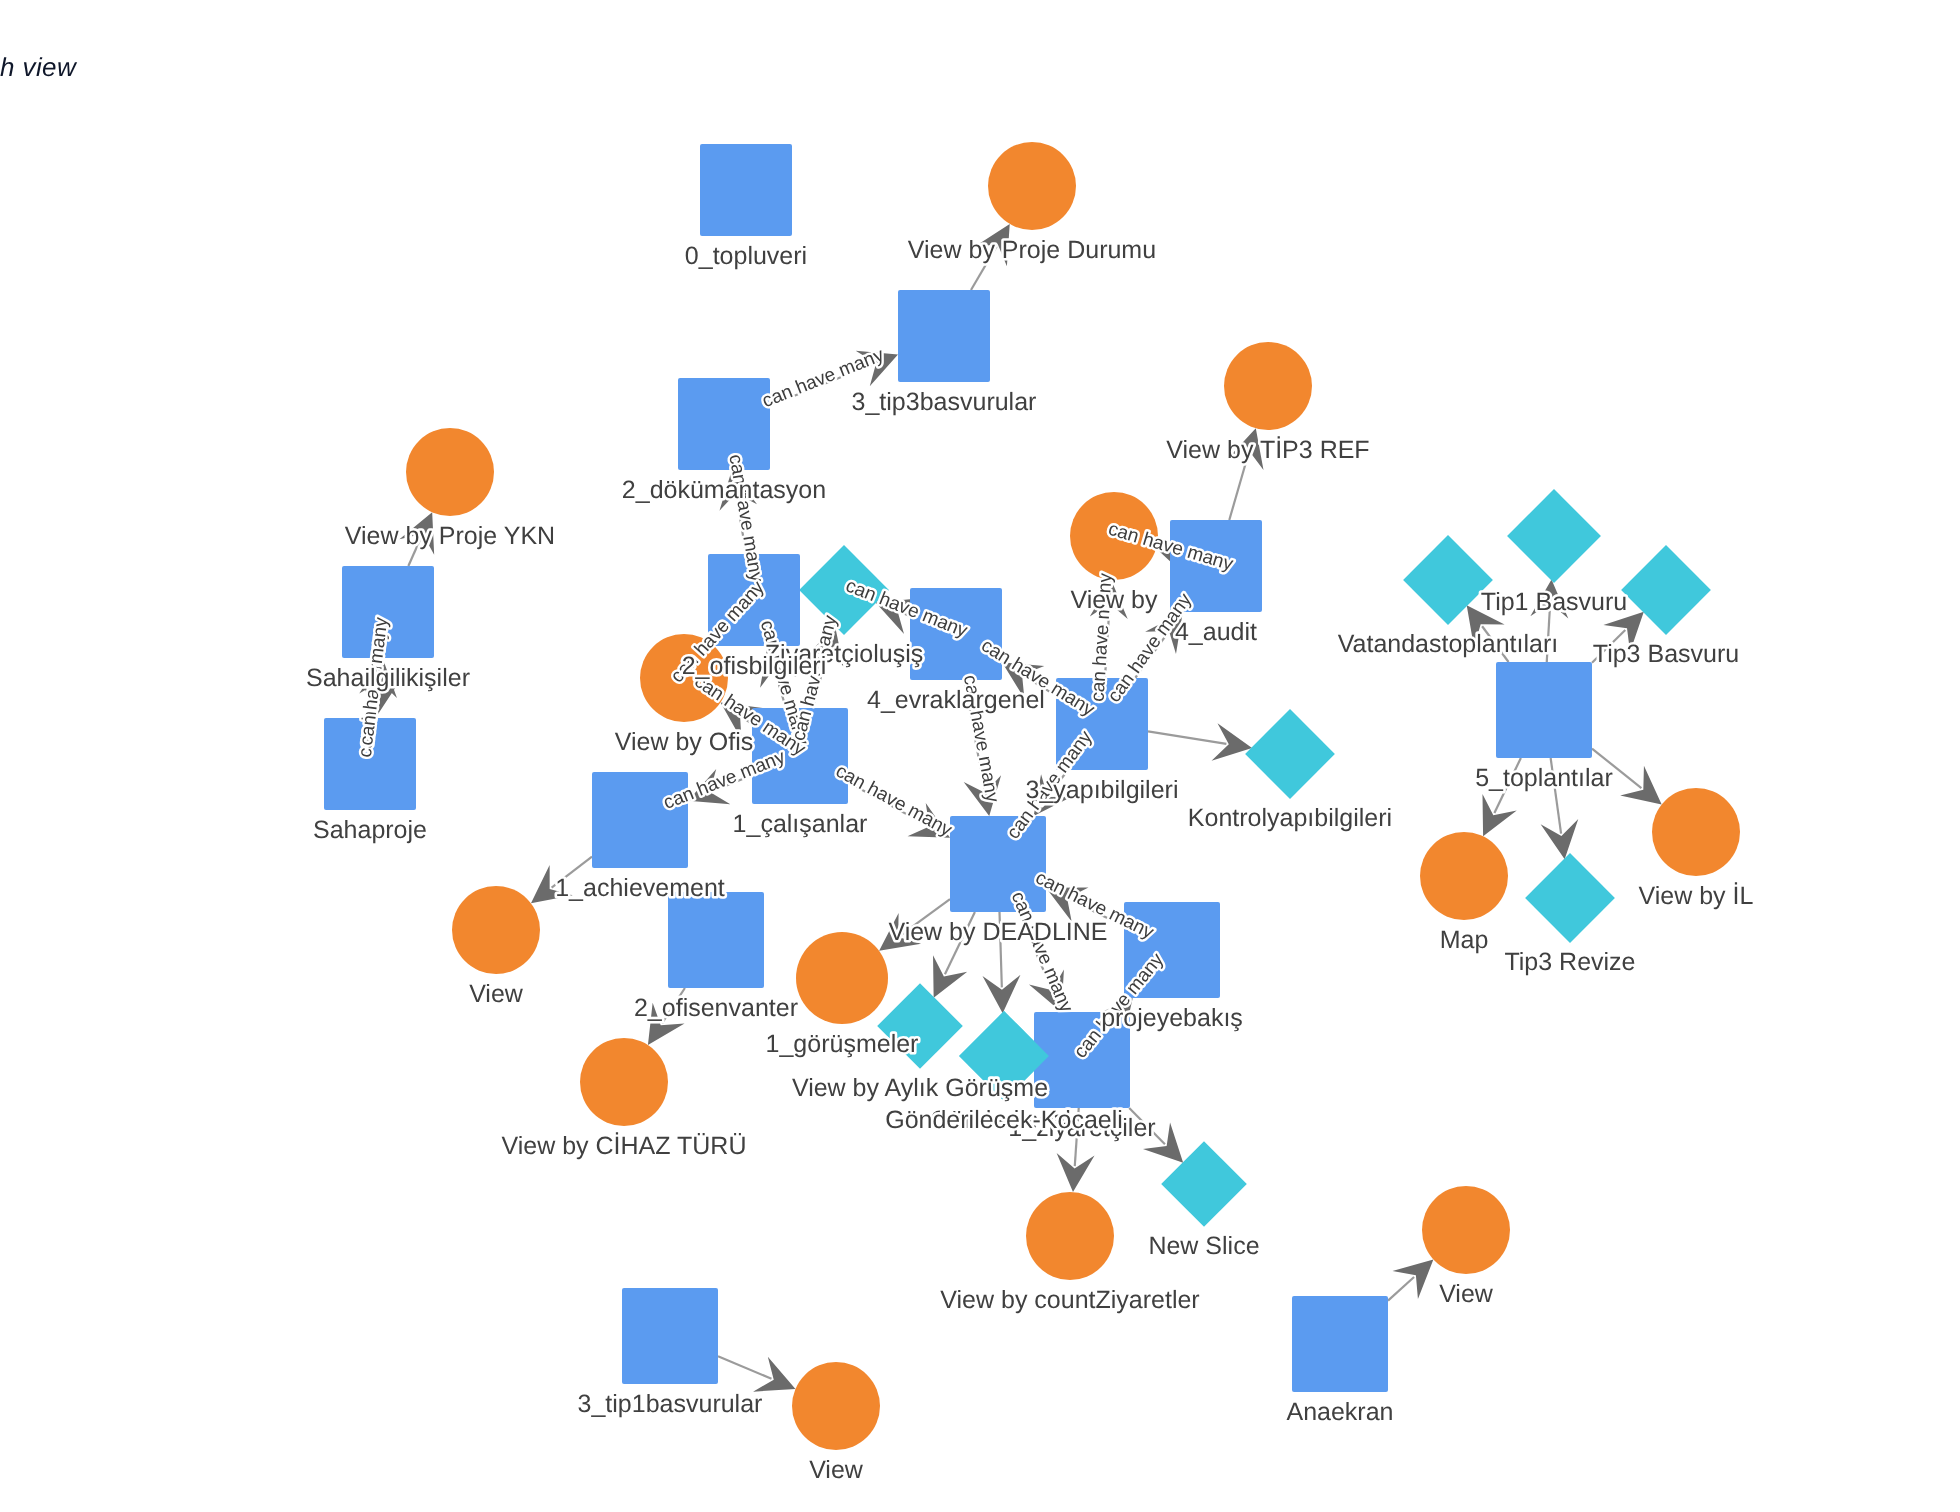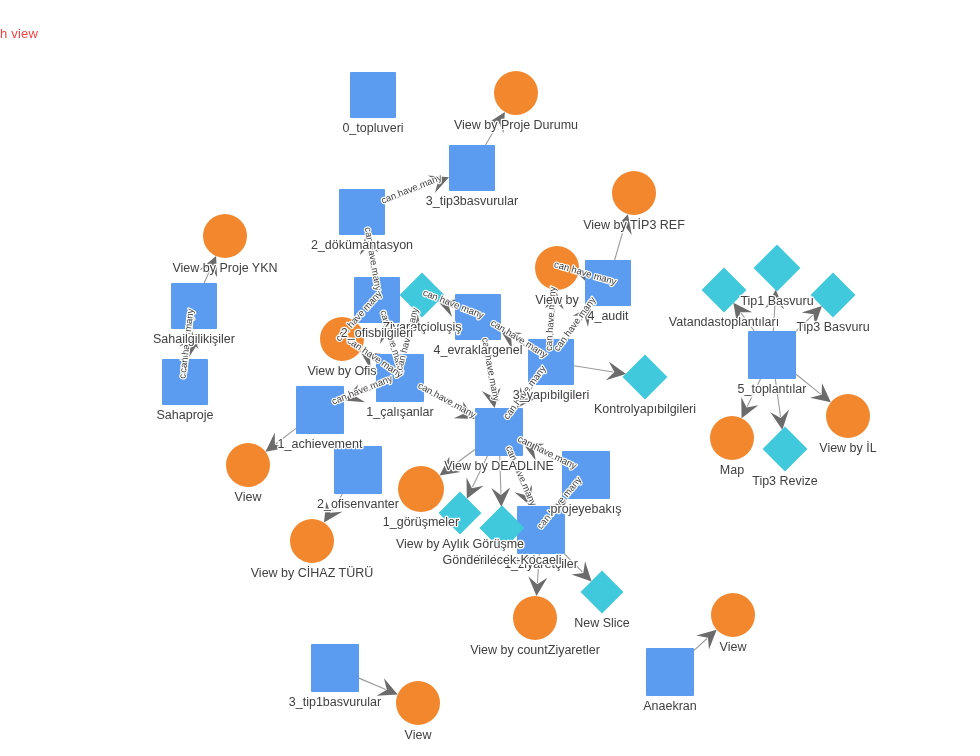--- a/index.html
+++ b/index.html
@@ -7,22 +7,22 @@
   body{
     width:980px;height:756px;
     font-family:"Liberation Sans","DejaVu Sans",sans-serif;
     overflow:hidden;
     position:relative;
     color:#3c3c3c;
   }
   #canvas{position:absolute;left:0;top:0;width:980px;height:756px;}
   #header-label{
     position:absolute;left:0px;top:26px;
-    font-size:13px;color:#ef4444;letter-spacing:.2px;
-    white-space:nowrap;user-select:none;
+    font-size:13px;color:#0f172a;letter-spacing:.2px;
+    white-space:nowrap;user-select:none;font-style:italic;
   }
   svg#graph{position:absolute;left:0;top:0;width:980px;height:756px;}
   .node-shape{cursor:pointer;}
   .edge-line{fill:none;stroke:#9b9b9b;stroke-width:1.1;}
   .arrow-head{fill:#6b6b6b;}
   .node-label{
     font-family:"Liberation Sans","DejaVu Sans",sans-serif;
     font-size:12.5px;fill:#404040;
     paint-order:stroke;stroke:#ffffff;stroke-width:2.6px;
     stroke-linejoin:round;

